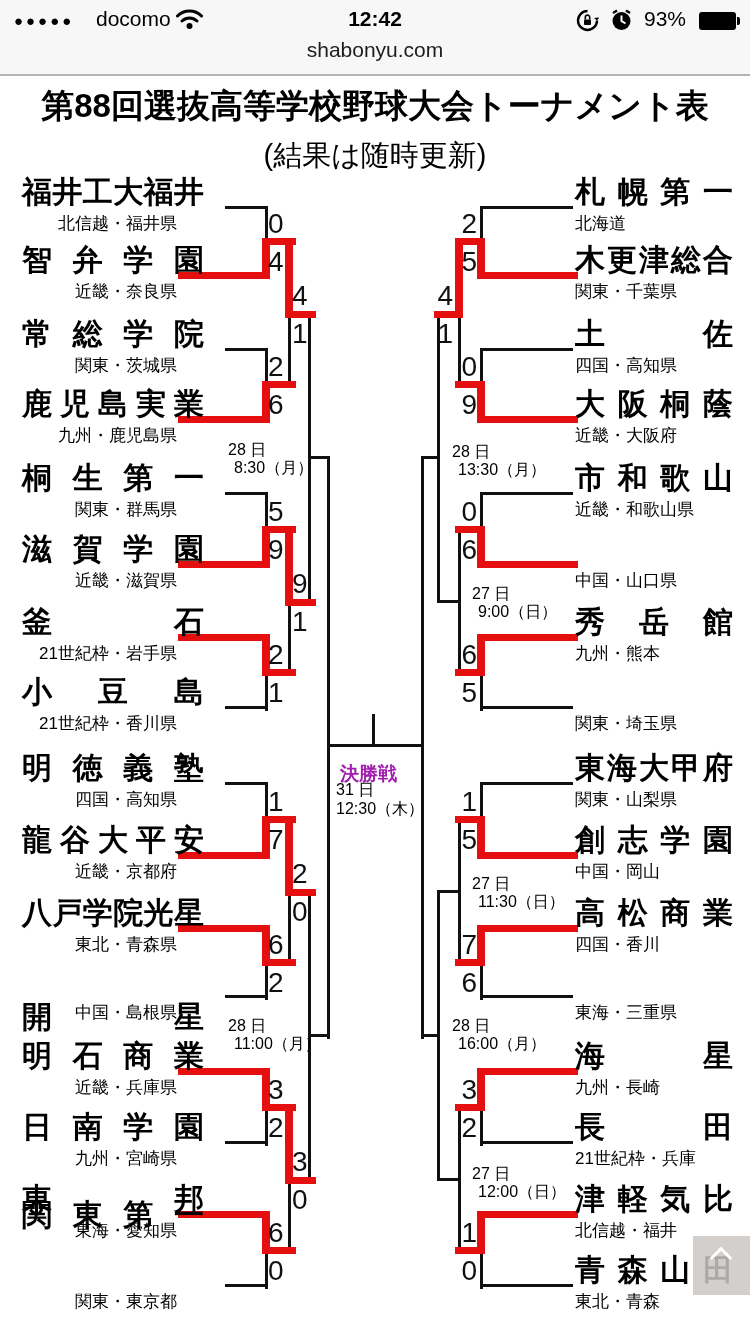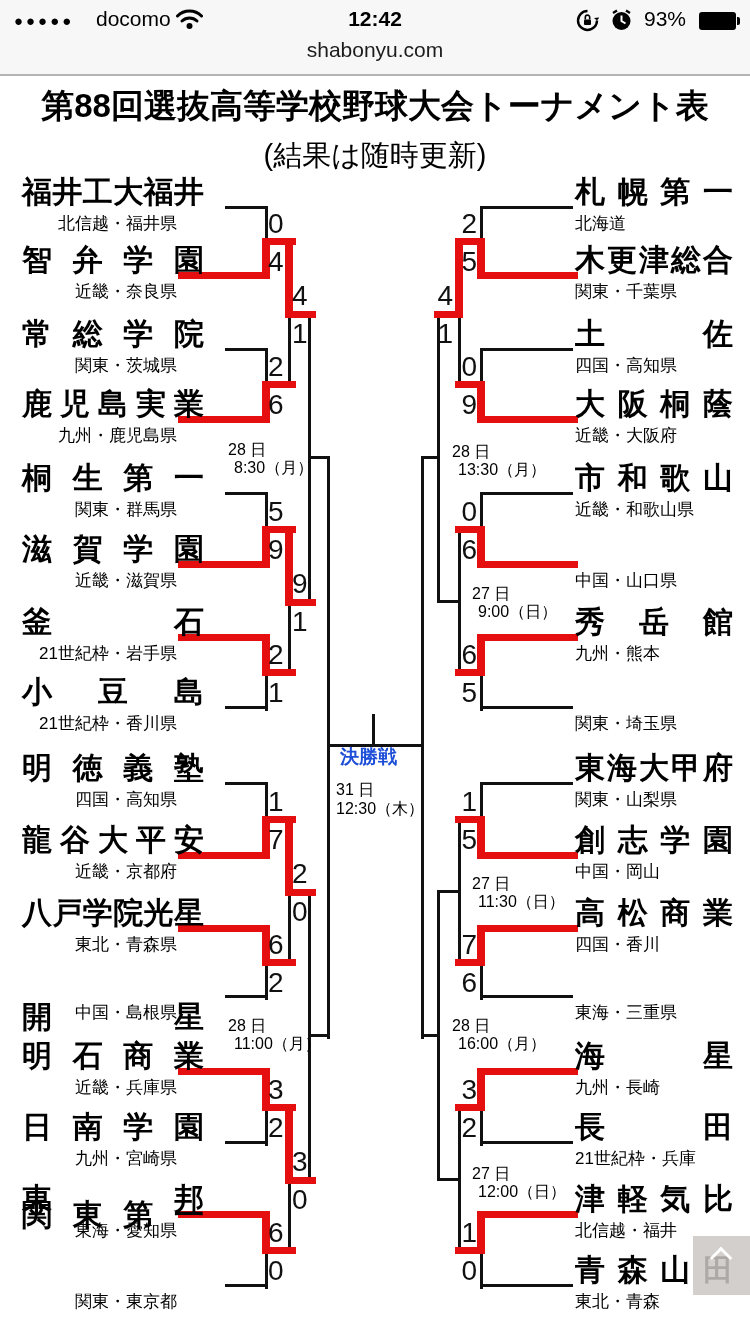--- a/index.html
+++ b/index.html
@@ -28,21 +28,21 @@
          text-align:justify;text-align-last:justify;white-space:nowrap;}
   .tnL{left:22px;width:182px;}
   .tnR{left:575px;width:158px;}
   .tregion{position:absolute;font-size:17px;line-height:19px;color:#000;white-space:nowrap;}
   .trL{left:22px;width:155px;text-align:right;}
   .trR{left:575px;text-align:center;}
   .sc{position:absolute;font-size:28px;line-height:30px;color:#111;}
   .scr{width:22px;text-align:right;}
   .date{position:absolute;font-size:16px;line-height:18px;color:#000;white-space:nowrap;}
   .date .t{padding-left:6px;}
-  .fin-label{position:absolute;left:340px;top:744px;font-size:19px;font-weight:700;color:#1d4ed8;text-align:right;}
+  .fin-label{position:absolute;left:340px;top:761px;font-size:19px;font-weight:700;color:#a21caf;text-align:right;}
   .fin-date{position:absolute;left:336px;top:780px;font-size:16px;color:#000;}
   .fin-time{position:absolute;left:336px;top:799px;font-size:16px;color:#000;}
   
   .scrolltop{position:absolute;left:693px;top:1236px;width:57px;height:59px;background:rgba(203,199,195,0.85);}
   .scrolltop .chev{position:absolute;left:20px;top:14px;width:13px;height:13px;
         border-left:3px solid #fff;border-top:3px solid #fff;transform:rotate(45deg);}
 </style>
 </head>
 <body>
 

